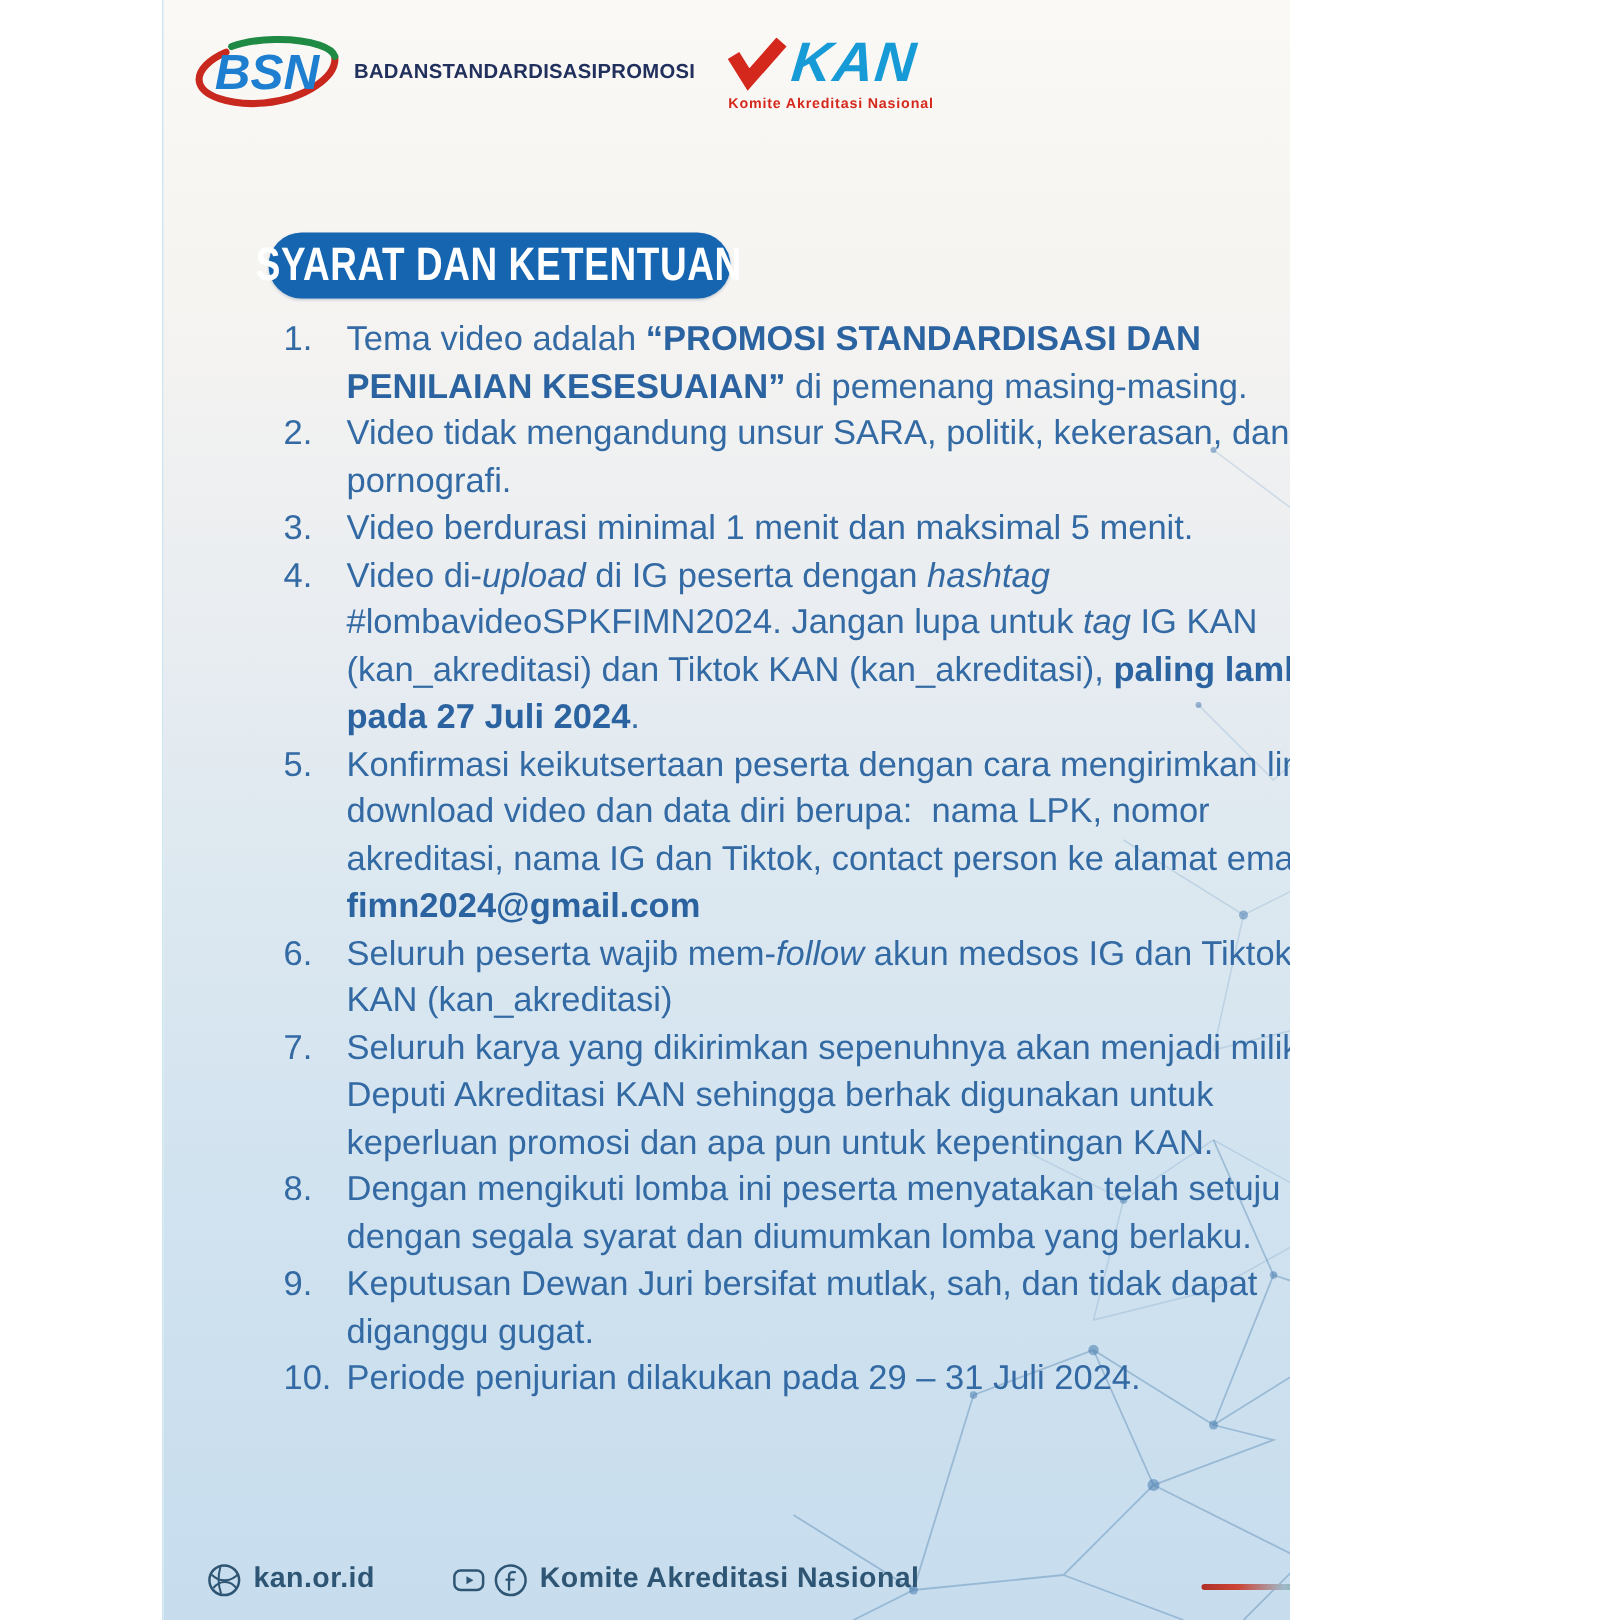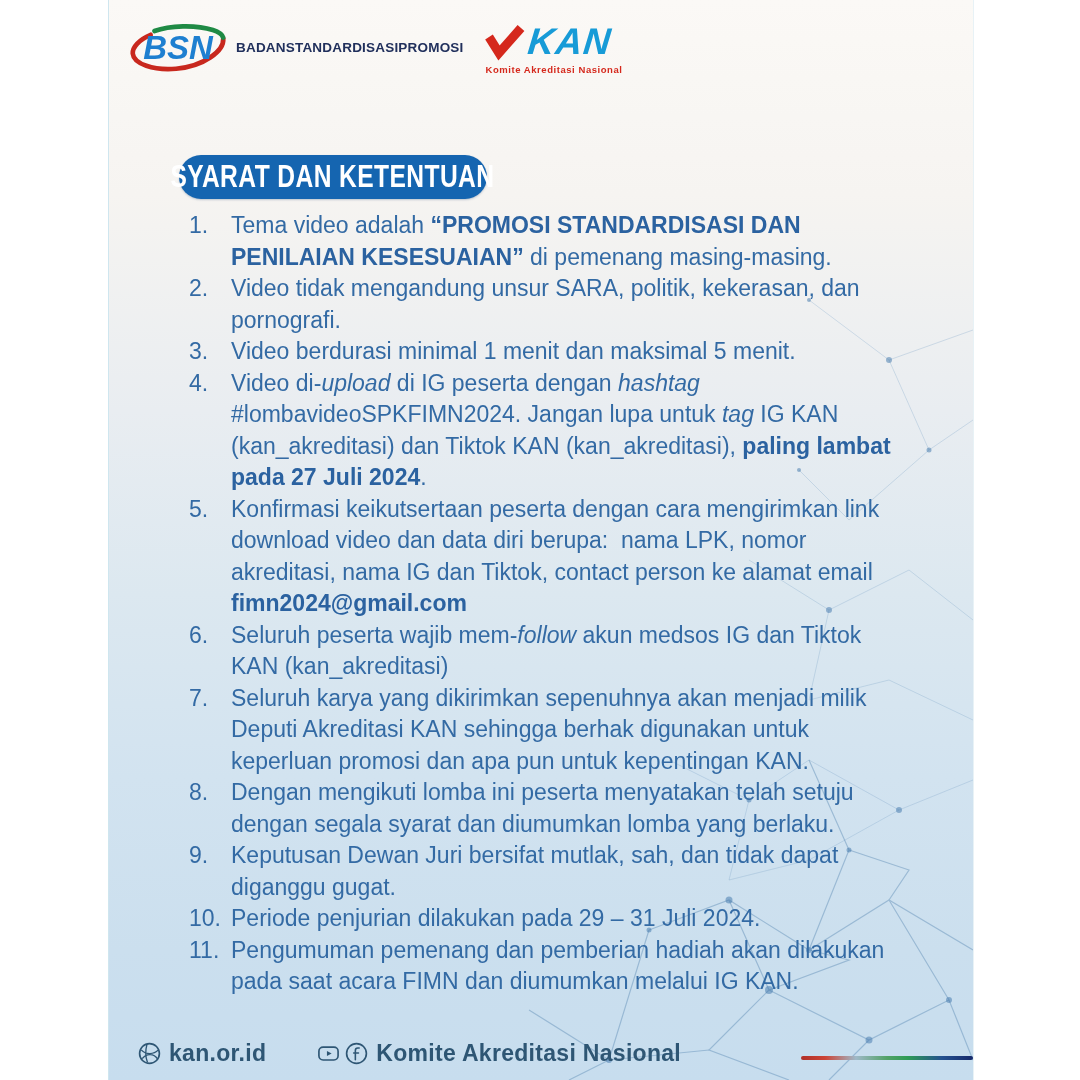--- a/index.html
+++ b/index.html
@@ -1,17 +1,17 @@
 <!DOCTYPE html>
 <html><head>
 <meta charset="utf-8">
 <style>
   html,body{margin:0;padding:0;width:1080px;height:1080px;background:#ffffff;
     font-family:"Liberation Sans",sans-serif;-webkit-font-smoothing:antialiased;}
-  .stage{position:relative;width:1080px;height:1080px;overflow:hidden;background:#ffffff;}
+  .stage{position:relative;width:860px;height:1080px;overflow:hidden;background:#ffffff;}
   .poster{position:absolute;left:108px;top:0;width:864px;height:1080px;overflow:hidden;
     background:linear-gradient(180deg,#fbf9f6 0%,#f6f4f1 18%,#e9edf1 38%,#dce8f0 55%,#d2e3f0 72%,#cbdfee 88%,#c7ddee 100%);
     border-left:1px solid #cfe6ef;border-right:1px solid #e8f2f6;}
   .plexus{position:absolute;inset:0;pointer-events:none;}
 
   
   .header{position:absolute;top:20px;left:20px;display:flex;align-items:center;gap:20px;}
   .bsn{display:flex;align-items:center;gap:9px;}
   .bsn-mark{position:relative;width:98px;height:56px;}
   .bsn-label{display:flex;justify-content:center;
@@ -33,21 +33,21 @@
   .terms{position:absolute;left:80px;top:210px;width:712px;color:#336aa4;
     font-size:23px;line-height:31.5px;}
   .term-item{display:flex;align-items:flex-start;}
   .term-num{flex:0 0 42px;}
   .term-text{flex:1;}
   .term-text .b{font-weight:bold;color:#2b62a0;}
   .term-text .i{font-style:italic;}
 
   
   .footer{position:absolute;left:28px;top:1036px;height:34px;display:flex;align-items:center;
-    gap:10px;color:#2e5674;font-size:23px;font-weight:600;letter-spacing:.3px;white-space:nowrap;}
+    gap:10px;color:#2e5674;font-size:19px;font-weight:600;letter-spacing:.3px;white-space:nowrap;}
   .f-group{display:flex;align-items:center;gap:7px;}
   .f-icons{display:flex;align-items:center;gap:3px;}
   .f-icon{width:25px;height:25px;display:block;}
   .f-gap{width:10px;}
   .triline{position:absolute;left:692px;top:1056px;width:172px;height:4px;border-radius:2px;
     background:linear-gradient(90deg,#b03028 0%,#cc4436 14%,#9fb9c8 32%,#52a267 50%,#2e9b55 62%,#24518f 82%,#16296b 100%);}
 </style>
 </head>
 <body>
 
@@ -149,24 +149,20 @@
           <div class="term-text"><span>Dengan mengikuti lomba ini peserta menyatakan telah setuju dengan segala syarat dan diumumkan lomba yang berlaku.</span></div>
         </div>
         <div class="term-item">
           <span class="term-num">9.</span>
           <div class="term-text"><span>Keputusan Dewan Juri bersifat mutlak, sah, dan tidak dapat diganggu gugat.</span></div>
         </div>
         <div class="term-item">
           <span class="term-num">10.</span>
           <div class="term-text"><span>Periode penjurian dilakukan pada 29 – 31 Juli 2024.</span></div>
         </div>
-        <div class="term-item">
-          <span class="term-num">11.</span>
-          <div class="term-text"><span>Pengumuman pemenang dan pemberian hadiah akan dilakukan pada saat acara FIMN dan diumumkan melalui IG KAN.</span></div>
-        </div>
       </div>
 
     <div class="footer">
       <div class="f-group">
         <svg class="f-icon" viewBox="0 0 24 24" xmlns="http://www.w3.org/2000/svg">
           <circle cx="12" cy="12" r="9.5" stroke="#2e5674" stroke-width="1.6" fill="none"></circle>
           <path d="M4 8.5 C9 13.5, 16 13, 20.5 8.5 M5 17 C9 11.5, 16.5 12, 19.5 17 M9.5 3.5 C8 9, 8 15, 10 20.5" stroke="#2e5674" stroke-width="1.3" fill="none"></path>
         </svg>
         <span>kan.or.id</span>
       </div>

